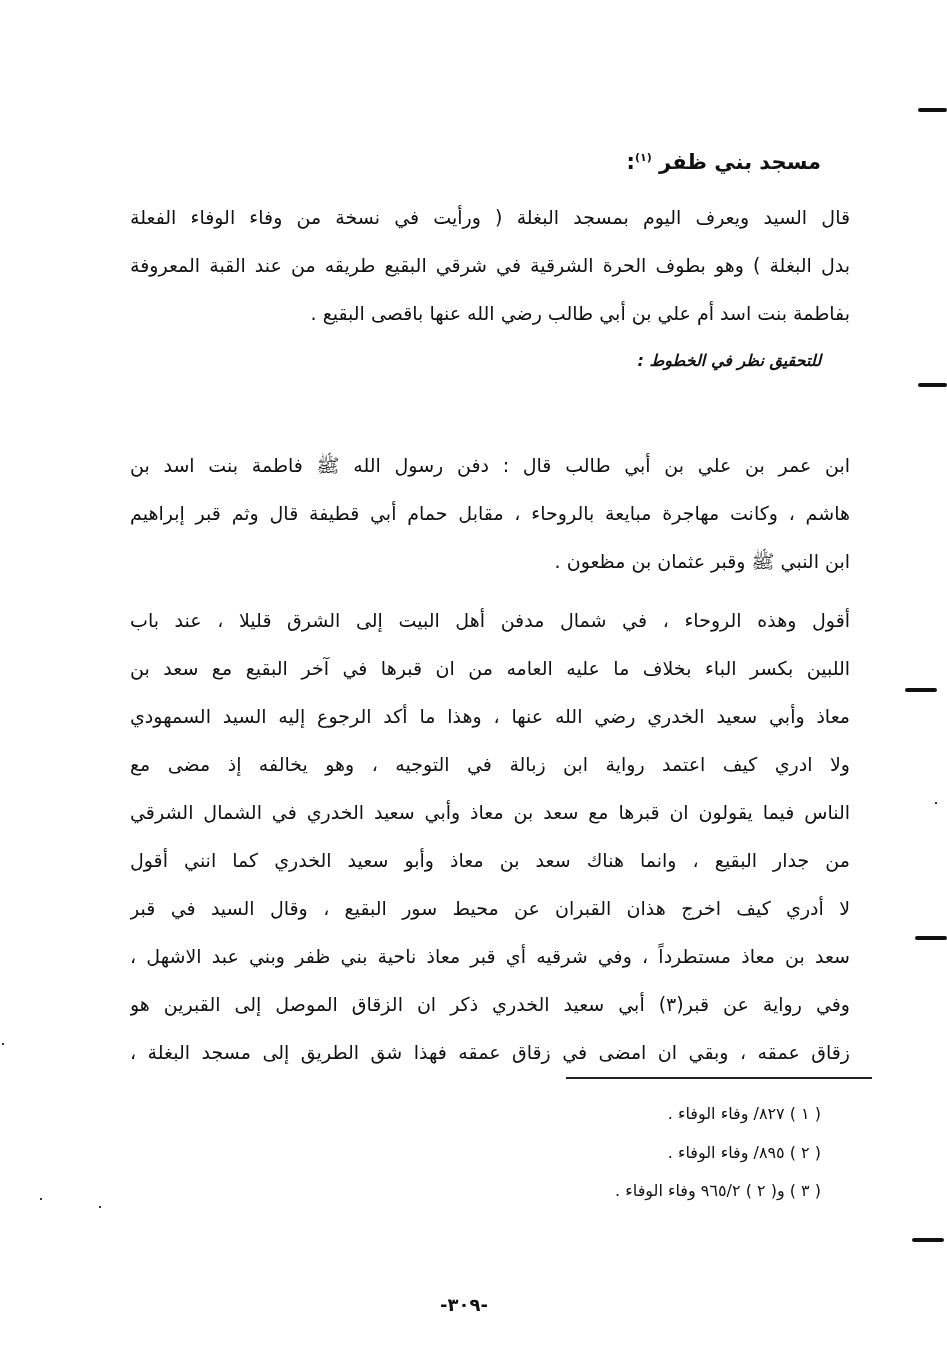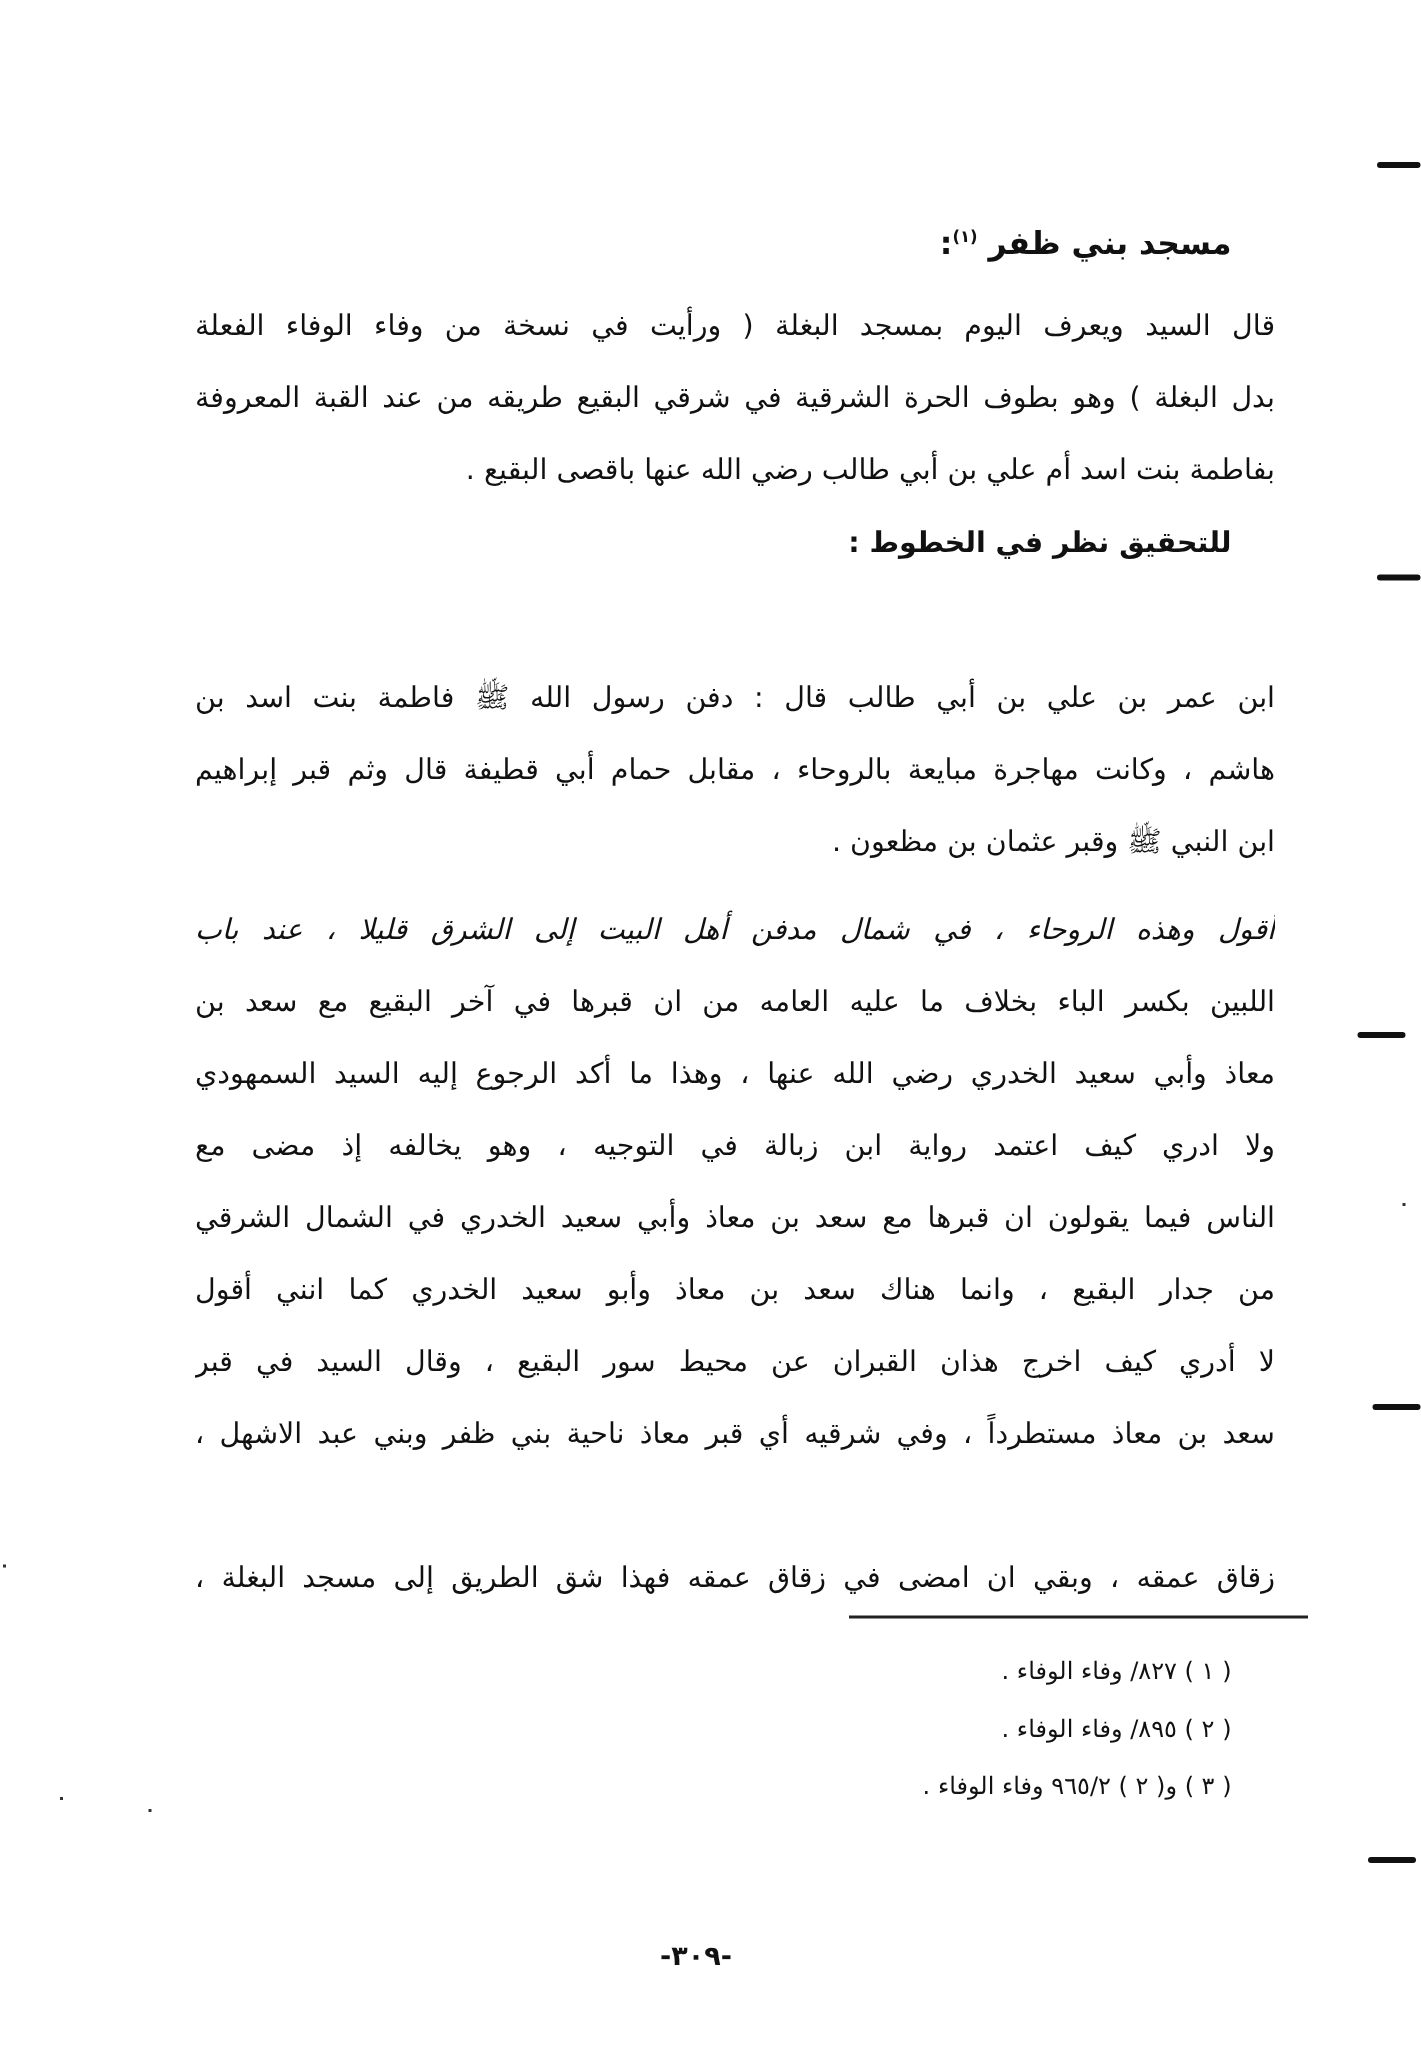--- a/index.html
+++ b/index.html
@@ -41,34 +41,35 @@
 
   <div class="heading" style="top:150px;">
     <span>مسجد بني ظفر</span>
     <sup>(١)</sup><span>:</span>
   </div>
 
   <div class="line" style="top:203px;">قال السيد ويعرف اليوم بمسجد البغلة ( ورأيت في نسخة من وفاء الوفاء الفعلة</div>
   <div class="line" style="top:251px;">بدل البغلة ) وهو بطوف الحرة الشرقية في شرقي البقيع طريقه من عند القبة المعروفة</div>
   <div class="line last" style="top:299px;">بفاطمة بنت اسد أم علي بن أبي طالب رضي الله عنها باقصى البقيع .</div>
 
-  <div class="heading" style="top:351px; font-size:19px;">للتحقيق نظر في الخطوط :</div>
+  <div class="heading" style="top:351px; font-size:16px;font-style:italic;">للتحقيق نظر في الخطوط :</div>
 
   <div class="line" style="top:451px;">ابن عمر بن علي بن أبي طالب قال : دفن رسول الله ﷺ فاطمة بنت اسد بن</div>
   <div class="line" style="top:499px;">هاشم ، وكانت مهاجرة مبايعة بالروحاء ، مقابل حمام أبي قطيفة قال وثم قبر إبراهيم</div>
   <div class="line last" style="top:547px;">ابن النبي ﷺ وقبر عثمان بن مظعون .</div>
 
-  <div class="line" style="top:606px;font-style:italic;">أقول وهذه الروحاء ، في شمال مدفن أهل البيت إلى الشرق قليلا ، عند باب</div>
+  <div class="line" style="top:606px;">أقول وهذه الروحاء ، في شمال مدفن أهل البيت إلى الشرق قليلا ، عند باب</div>
   <div class="line" style="top:654px;">اللبين بكسر الباء بخلاف ما عليه العامه من ان قبرها في آخر البقيع مع سعد بن</div>
   <div class="line" style="top:702px;">معاذ وأبي سعيد الخدري رضي الله عنها ، وهذا ما أكد الرجوع إليه السيد السمهودي</div>
   <div class="line" style="top:750px;">ولا ادري كيف اعتمد رواية ابن زبالة في التوجيه ، وهو يخالفه إذ مضى مع</div>
   <div class="line" style="top:798px;">الناس فيما يقولون ان قبرها مع سعد بن معاذ وأبي سعيد الخدري في الشمال الشرقي</div>
   <div class="line" style="top:846px;">من جدار البقيع ، وانما هناك سعد بن معاذ وأبو سعيد الخدري كما انني أقول</div>
   <div class="line" style="top:894px;">لا أدري كيف اخرج هذان القبران عن محيط سور البقيع ، وقال السيد في قبر</div>
   <div class="line" style="top:942px;">سعد بن معاذ مستطرداً ، وفي شرقيه أي قبر معاذ ناحية بني ظفر وبني عبد الاشهل ،</div>
+  <div class="line" style="top:990px;">وفي رواية عن قبر(٣) أبي سعيد الخدري ذكر ان الزقاق الموصل إلى القبرين هو</div>
   <div class="line" style="top:1038px;">زقاق عمقه ، وبقي ان امضى في زقاق عمقه فهذا شق الطريق إلى مسجد البغلة ،</div>
 
   <div class="rule"></div>
 
   <div class="footnote" style="top:1104px;">( ١ )  ٨٢٧/ وفاء الوفاء .</div>
   <div class="footnote" style="top:1143px;">( ٢ )  ٨٩٥/ وفاء الوفاء .</div>
   <div class="footnote" style="top:1181px;">( ٣ )  و( ٢ ) ٩٦٥/٢ وفاء الوفاء .</div>
 
   <div class="page-number">-٣٠٩-</div>
 

